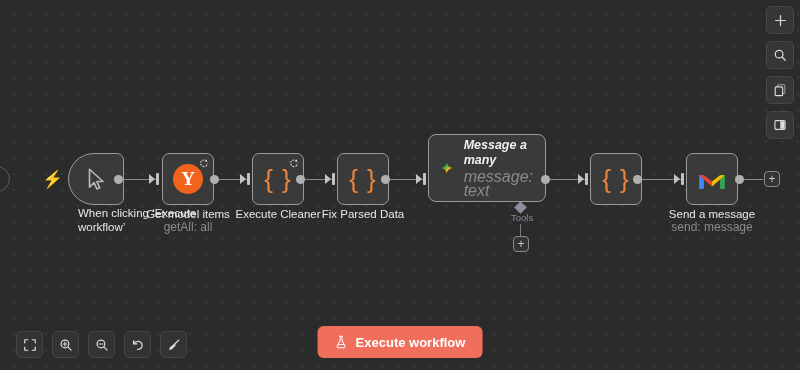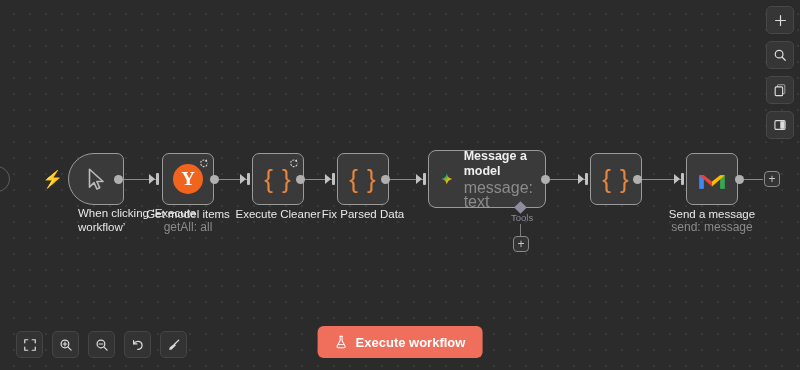--- a/index.html
+++ b/index.html
@@ -288,35 +288,35 @@
   <div class="port-in-bar" style="left:332px; top:173px;"></div>
   <div class="port-in" style="left:325px; top:174px;"></div>
   <div class="node node-sq" style="left:337px; top:153px;">
     <div class="icon-braces"><span>{ }</span></div>
   </div>
   <div class="port-out" style="left:381px; top:175px;"></div>
   <div class="node-label" style="left:363px; top:207px;">Fix Parsed Data</div>
 
   <div class="port-in-bar" style="left:423px; top:173px;"></div>
   <div class="port-in" style="left:416px; top:174px;"></div>
-  <div class="ai-node" style="left:428px; top:150px; width:118px; height:58px;">
+  <div class="ai-node" style="left:428px; top:134px; width:118px; height:68px;font-style:italic;">
     <svg width="26" height="26" viewBox="0 0 32 32">
       <defs>
         <linearGradient id="gemgrad" x1="0" y1="0" x2="1" y2="1">
           <stop offset="0%" stop-color="#4285f4"></stop>
           <stop offset="33%" stop-color="#34a853"></stop>
           <stop offset="66%" stop-color="#fbbc05"></stop>
           <stop offset="100%" stop-color="#ea4335"></stop>
         </linearGradient>
       </defs>
       <path d="M16 1 C17.4 9.2 22.8 14.6 31 16 C22.8 17.4 17.4 22.8 16 31 C14.6 22.8 9.2 17.4 1 16 C9.2 14.6 14.6 9.2 16 1 Z" fill="url(#gemgrad)"></path>
     </svg>
     <div>
       <div class="ai-text-title">Message a</div>
-      <div class="ai-text-title">model</div>
+      <div class="ai-text-title">many</div>
       <div class="ai-text-sub">message: text</div>
     </div>
   </div>
   <div class="port-out" style="left:541px; top:175px;"></div>
 
   <div class="diamond" style="left:516px; top:203px;"></div>
   <div class="tools-label" style="left:511px; top:212px;">Tools</div>
   <div class="wire-v" style="left:520px; top:224px; height:14px;"></div>
   <div class="plus-box" style="left:513px; top:236px;">+</div>
 

